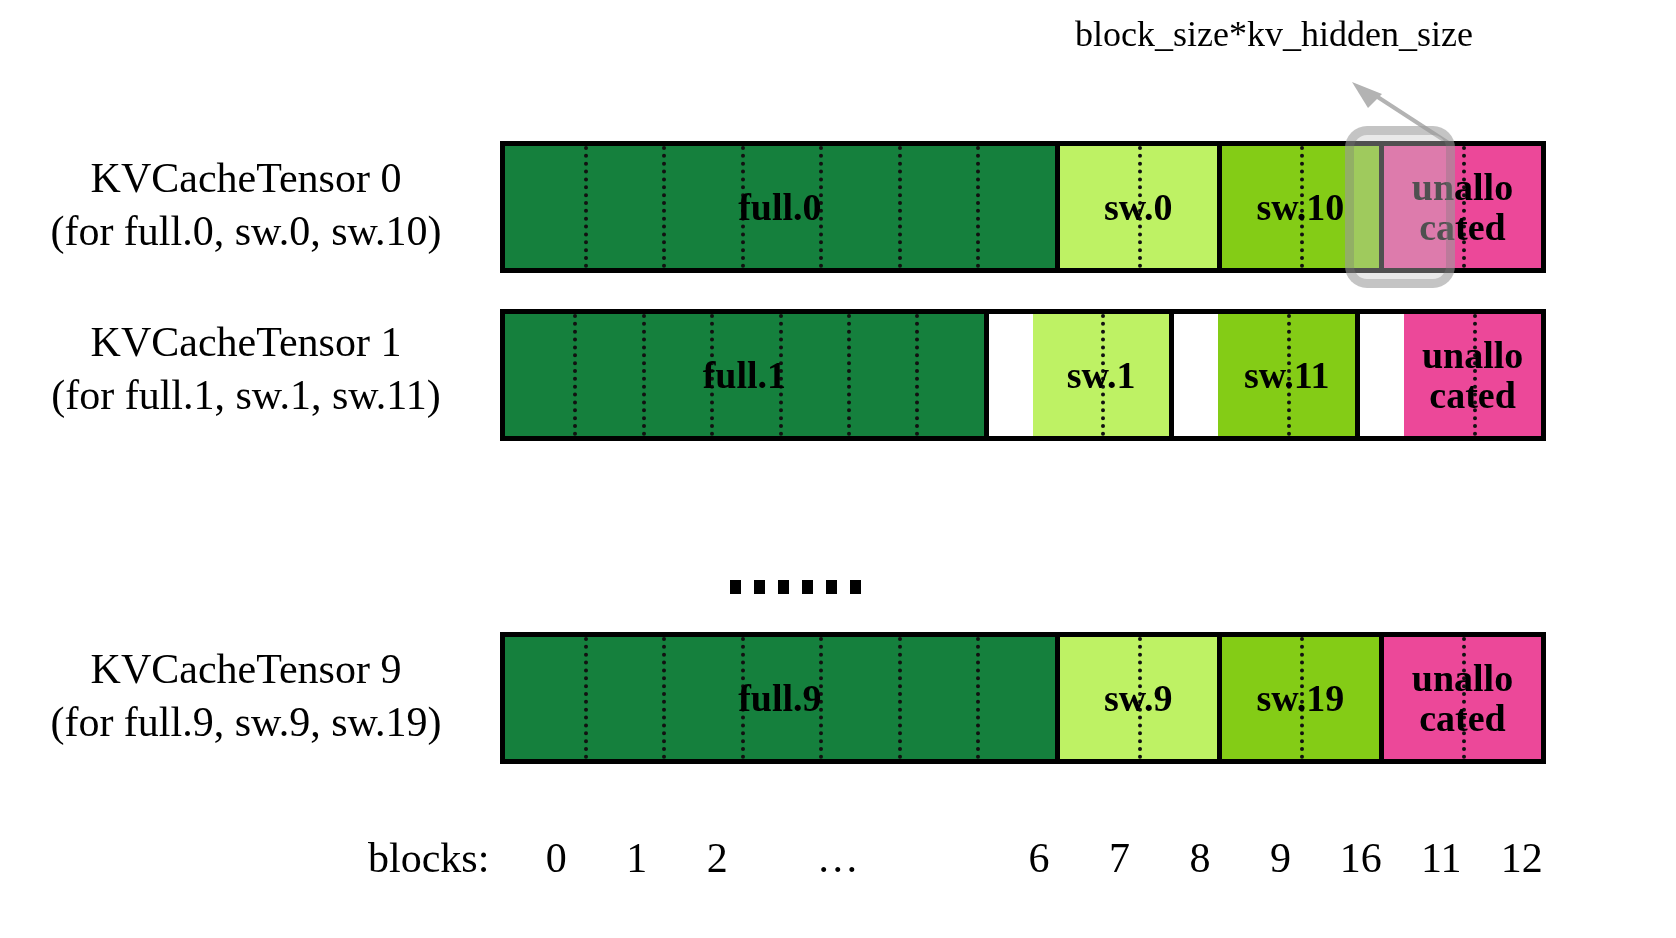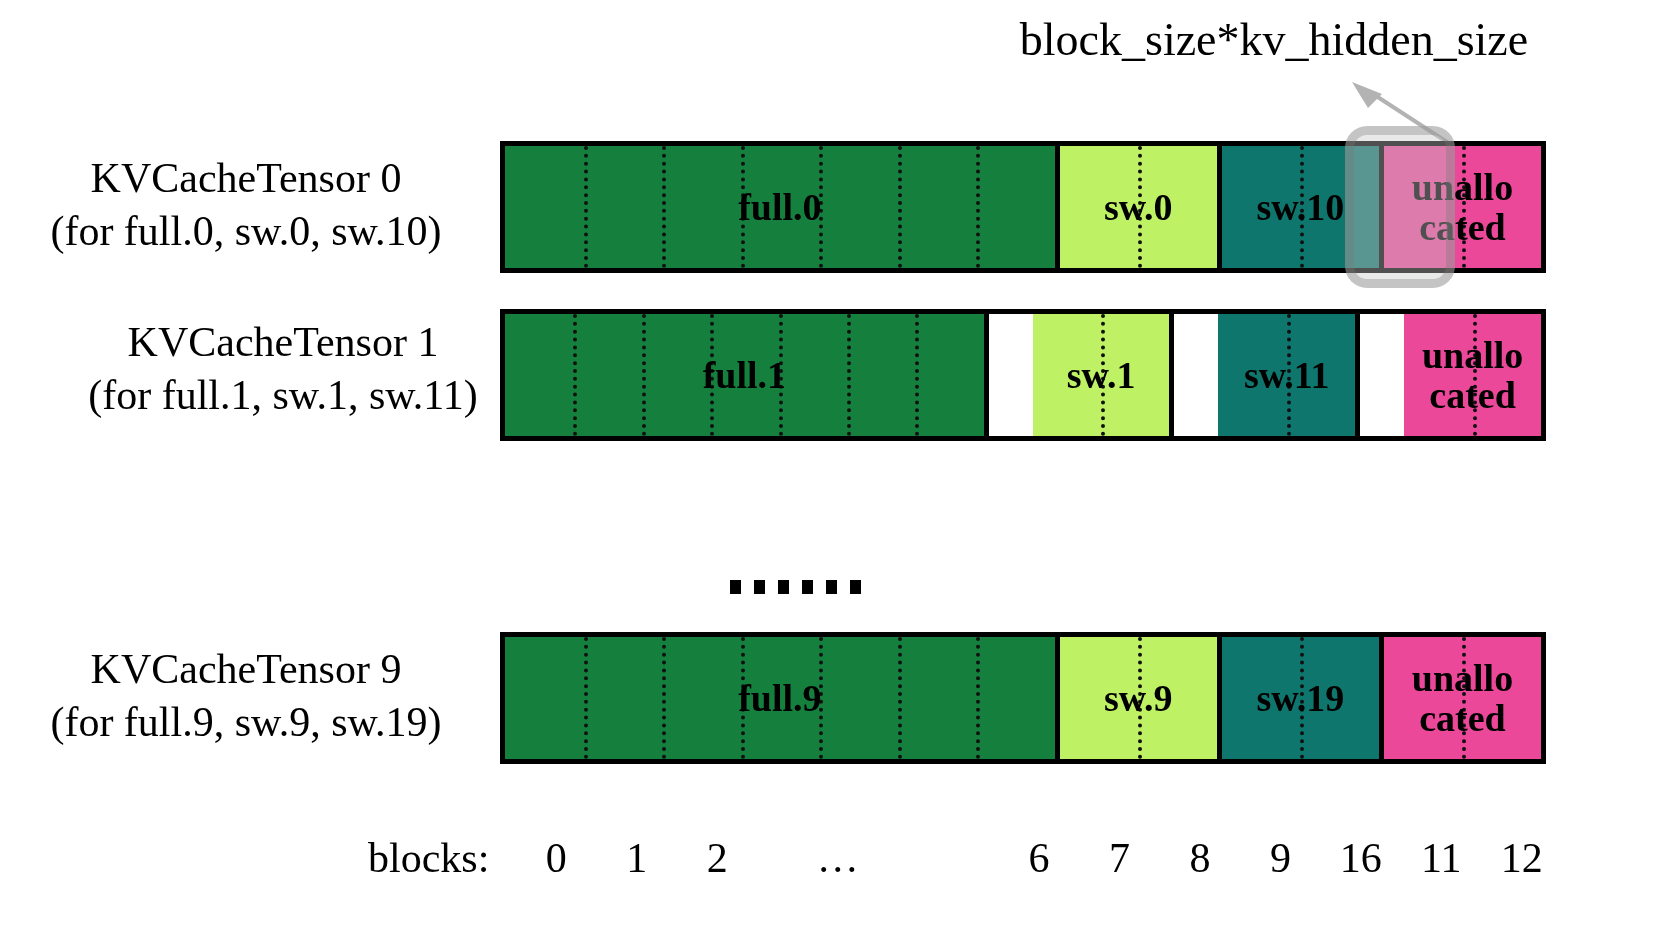--- a/index.html
+++ b/index.html
@@ -16,21 +16,21 @@
     color: #000000;
   }
 
   
   #callout-label {
     position: absolute;
     left: 1004px;
     top: 14px;
     width: 540px;
     text-align: center;
-    font-size: 46px;
+    font-size: 36px;
     line-height: 1.15;
     white-space: nowrap;
     color: #000;
   }
   #callout-arrow {
     position: absolute;
     left: 1330px;
     top: 78px;
     width: 130px;
     height: 70px;
@@ -60,21 +60,21 @@
     align-items: center;
     justify-content: center;
     font-weight: bold;
     font-size: 38px;
     line-height: 1.06;
     text-align: center;
     overflow: visible;
   }
   .seg.full      { flex: 7 0 0; background: #15803d; border-right: 5px solid #000; }
   .seg.sw-light  { flex: 2 0 0; background: #bef264; border-right: 5px solid #000; }
-  .seg.sw-dark   { flex: 2 0 0; background: #0f766e; border-right: 5px solid #000; }
+  .seg.sw-dark   { flex: 2 0 0; background: #84cc16; border-right: 5px solid #000; }
   .seg.unalloc   { flex: 2 0 0; background: #ec4899; }
 
   .seg-label { position: relative; z-index: 3; }
   .seg.unalloc .seg-label {
     display: block;
     width: 118px;
     word-break: break-all;
   }
 
   
@@ -96,21 +96,21 @@
   .rowlabel {
     position: absolute;
     left: 0px;
     width: 492px;
     text-align: center;
     font-size: 42px;
     line-height: 1.26;
     color: #000;
   }
   #rowlabel-0 { top: 152px; }
-  #rowlabel-1 { top: 316px; padding-left: 37px; }
+  #rowlabel-1 { top: 316px; }
   #rowlabel-2 { top: 643px; }
   .rowlabel span { display: block; white-space: nowrap; }
 
   
   #vertical-ellipsis {
     position: absolute;
     left: 730px;
     top: 580px;
     display: flex;
     gap: 13px;

